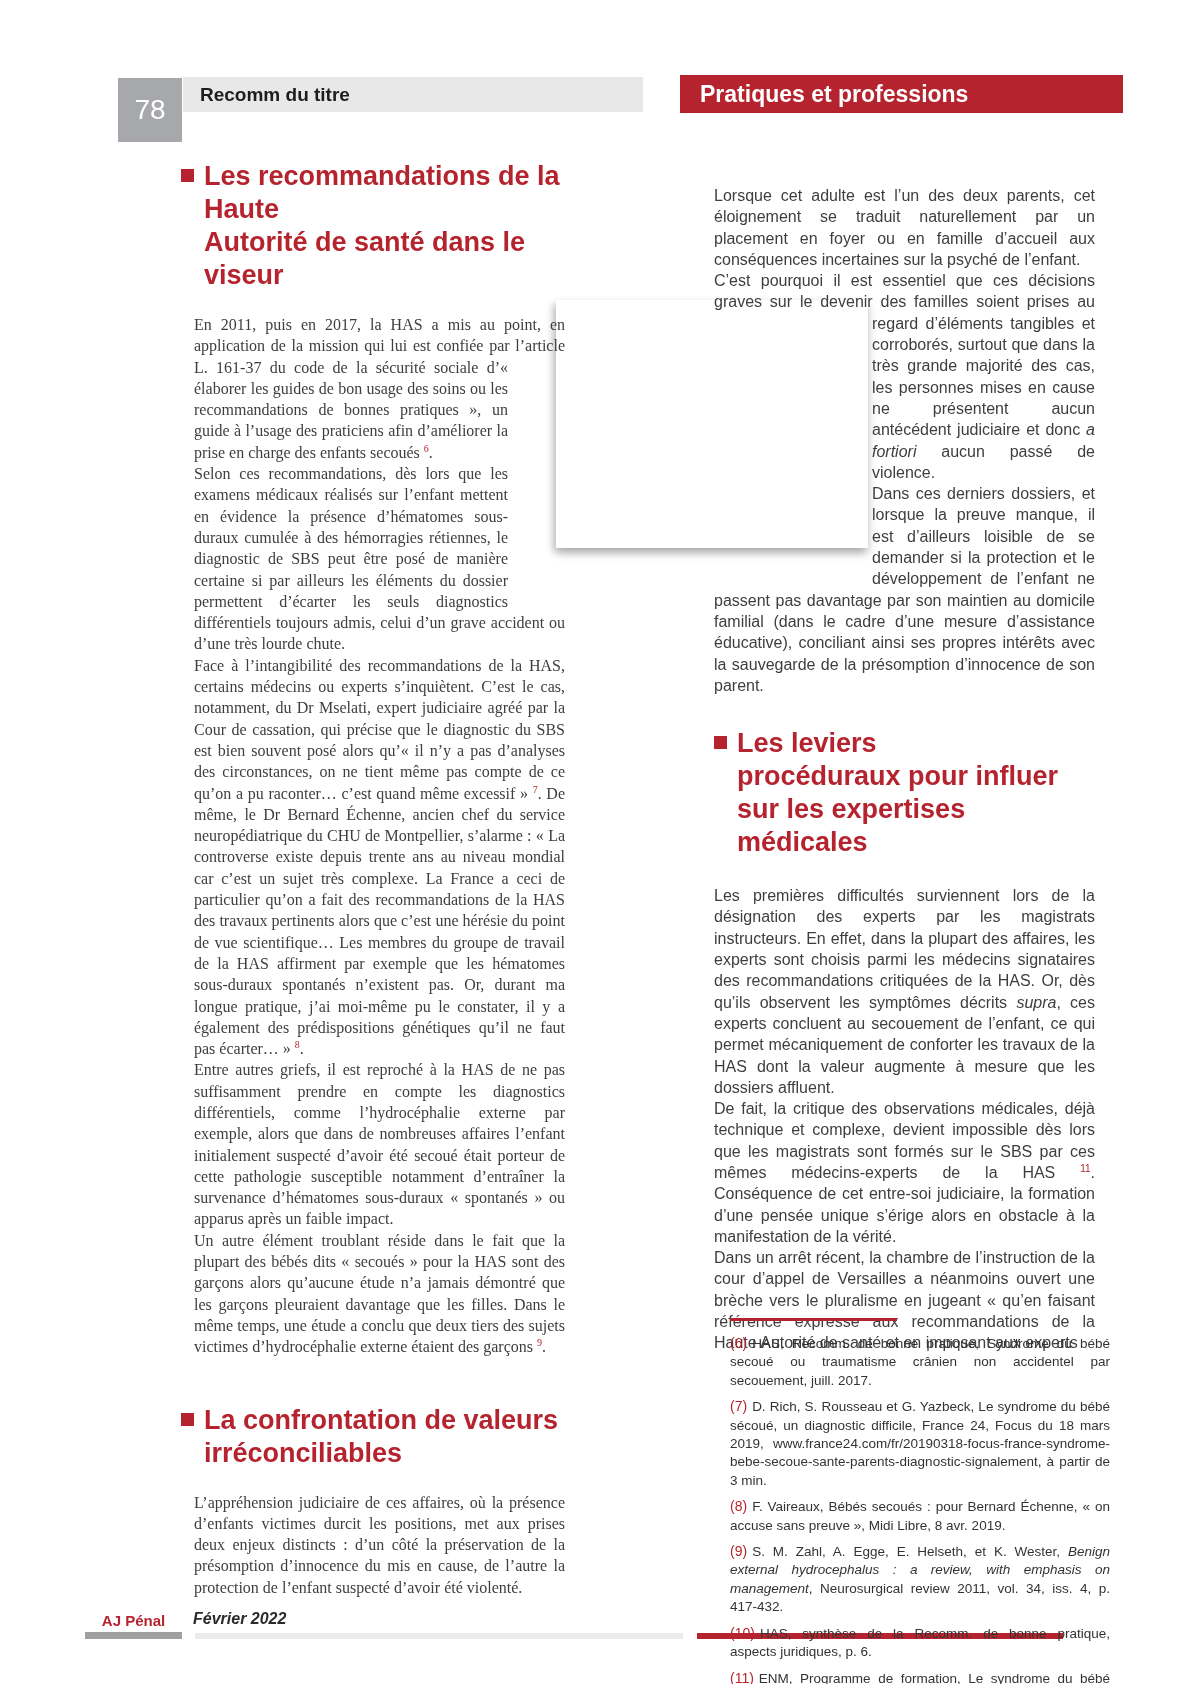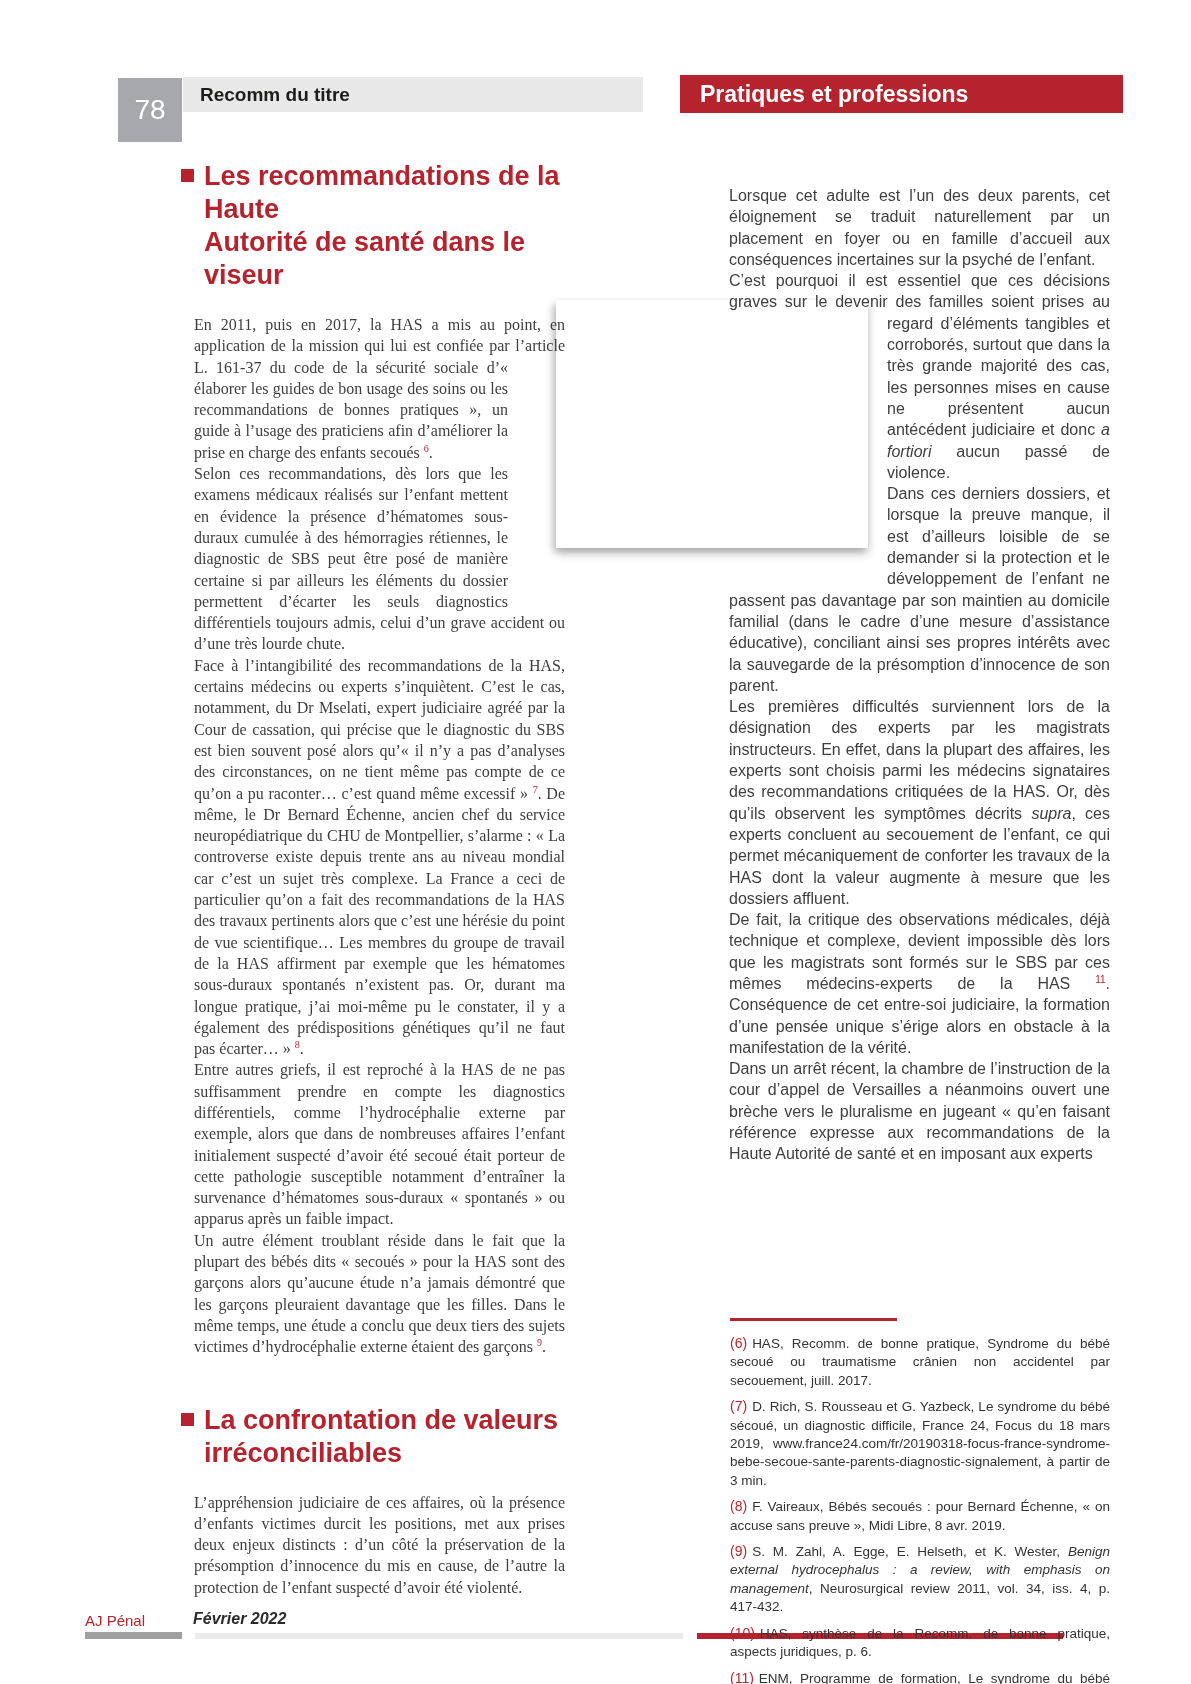--- a/index.html
+++ b/index.html
@@ -29,21 +29,21 @@
   
   .article-image{
     position:absolute;left:556px;top:300px;width:312px;height:248px;
     background:#fff;z-index:0;
     box-shadow:0 5px 9px rgba(0,0,0,.26), -4px 4px 7px rgba(0,0,0,.12);
   }
 
   
   .col{position:absolute;z-index:1;}
   #col-left{left:181px;top:160px;width:384px;}
-  #col-right{left:729px;top:185px;width:381px;}
+  #col-right{left:714px;top:185px;width:381px;}
   #col-left .para{margin-left:13px;font-family:Liberation Serif, serif;}
 
   .heading{
     position:relative;padding-left:23px;font-weight:bold;font-size:27px;
     line-height:33px;color:var(--red);white-space:pre-line;
   }
   .bullet{position:absolute;left:0;top:9px;width:13px;height:13px;background:var(--red);}
   #col-left .heading{margin-bottom:22px;}
   #col-left .heading:not(:first-child){margin-top:46px;margin-bottom:22px;}
   #col-right .heading{margin-top:31px;margin-bottom:26px;}
@@ -60,22 +60,22 @@
   .spacer-l{float:left;width:158px;height:316px;shape-outside:inset(54px 0 0 0);shape-margin:8px;}
 
   
   #footnotes{position:absolute;left:730px;top:1318px;width:380px;z-index:1;}
   .fn-rule{width:167px;height:3px;background:var(--red);margin-bottom:13px;}
   .footnote{margin:0 0 7px 0;font-size:13.5px;line-height:18.4px;color:#333;text-align:justify;}
   .fn-num{color:var(--red);margin-right:5px;font-size:14px;}
 
   
   .footer-journal{
-    position:absolute;left:85px;top:1612px;width:97px;
-    color:var(--red);font-weight:normal;font-size:15px;
+    position:absolute;left:85px;top:1612px;width:97px;text-align:center;
+    color:var(--red);font-weight:bold;font-size:15px;
   }
   .footer-bar-dark{position:absolute;left:85px;top:1632px;width:97px;height:7px;background:#a0a0a0;}
   .footer-issue{
     position:absolute;left:193px;top:1610px;color:#2b2b2b;
     font-weight:bold;font-style:italic;font-size:16px;
   }
   .footer-bar-light{position:absolute;left:195px;top:1633px;width:488px;height:6px;background:#ebebeb;}
   .footer-bar-red{position:absolute;left:697px;top:1633px;width:366px;height:6px;background:var(--red);}
 </style>
 </head>
@@ -104,20 +104,23 @@
       <p class="para"><span>Entre autres griefs, il est reproché à la HAS de ne pas suffisamment prendre en compte les diagnostics différentiels, comme l’hydrocéphalie externe par exemple, alors que dans de nombreuses affaires l’enfant initialement suspecté d’avoir été secoué était porteur de cette pathologie susceptible notamment d’entraîner la survenance d’hématomes sous-duraux « spontanés » ou apparus après un faible impact.</span></p>
       <p class="para"><span>Un autre élément troublant réside dans le fait que la plupart des bébés dits « secoués » pour la HAS sont des garçons alors qu’aucune étude n’a jamais démontré que les garçons pleuraient davantage que les filles. Dans le même temps, une étude a conclu que deux tiers des sujets victimes d’hydrocéphalie externe étaient des garçons </span><span class="seg-sup">9</span><span>.</span></p>
       <div class="heading"><span class="bullet"></span><span class="h-text">La confrontation de valeurs
 irréconciliables</span></div>
       <p class="para"><span>L’appréhension judiciaire de ces affaires, où la présence d’enfants victimes durcit les positions, met aux prises deux enjeux distincts : d’un côté la préservation de la présomption d’innocence du mis en cause, de l’autre la protection de l’enfant suspecté d’avoir été violenté.</span></p>
     </div>
   <div class="col" id="col-right">
       <p class="para"><span>Lorsque cet adulte est l’un des deux parents, cet éloignement se traduit naturellement par un placement en foyer ou en famille d’accueil aux conséquences incertaines sur la psyché de l’enfant.</span></p>
       <p class="para"><span class="spacer-l"></span><span>C’est pourquoi il est essentiel que ces décisions graves sur le devenir des familles soient prises au regard d’éléments tangibles et corroborés, surtout que dans la très grande majorité des cas, les personnes mises en cause ne présentent aucun antécédent judiciaire et donc </span><span class="seg-i">a fortiori</span><span> aucun passé de violence.</span></p>
       <p class="para"><span>Dans ces derniers dossiers, et lorsque la preuve manque, il est d’ailleurs loisible de se demander si la protection et le développement de l’enfant ne passent pas davantage par son maintien au domicile familial (dans le cadre d’une mesure d’assistance éducative), conciliant ainsi ses propres intérêts avec la sauvegarde de la présomption d’innocence de son parent.</span></p>
+      <div class="heading"><span class="bullet"></span><span class="h-text">Les leviers
+procéduraux pour influer
+sur les expertises médicales</span></div>
       <p class="para"><span>Les premières difficultés surviennent lors de la désignation des experts par les magistrats instructeurs. En effet, dans la plupart des affaires, les experts sont choisis parmi les médecins signataires des recommandations critiquées de la HAS. Or, dès qu’ils observent les symptômes décrits </span><span class="seg-i">supra</span><span>, ces experts concluent au secouement de l’enfant, ce qui permet mécaniquement de conforter les travaux de la HAS dont la valeur augmente à mesure que les dossiers affluent.</span></p>
       <p class="para"><span>De fait, la critique des observations médicales, déjà technique et complexe, devient impossible dès lors que les magistrats sont formés sur le SBS par ces mêmes médecins-experts de la HAS </span><span class="seg-sup">11</span><span>. Conséquence de cet entre-soi judiciaire, la formation d’une pensée unique s’érige alors en obstacle à la manifestation de la vérité.</span></p>
       <p class="para"><span>Dans un arrêt récent, la chambre de l’instruction de la cour d’appel de Versailles a néanmoins ouvert une brèche vers le pluralisme en jugeant « qu’en faisant référence expresse aux recommandations de la Haute Autorité de santé et en imposant aux experts</span></p>
     </div>
 
   <div id="footnotes">
     <div class="fn-rule"></div>
     <div id="fn-list">
         <p class="footnote"><span class="fn-num">(6)</span><span>HAS, Recomm. de bonne pratique, Syndrome du bébé secoué ou traumatisme crânien non accidentel par secouement, juill. 2017.</span></p>
         <p class="footnote"><span class="fn-num">(7)</span><span>D. Rich, S. Rousseau et G. Yazbeck, Le syndrome du bébé sécoué, un diagnostic difficile, France 24, Focus du 18 mars 2019, www.france24.com/fr/20190318-focus-france-syndrome-bebe-secoue-sante-parents-diagnostic-signalement, à partir de 3 min.</span></p>

